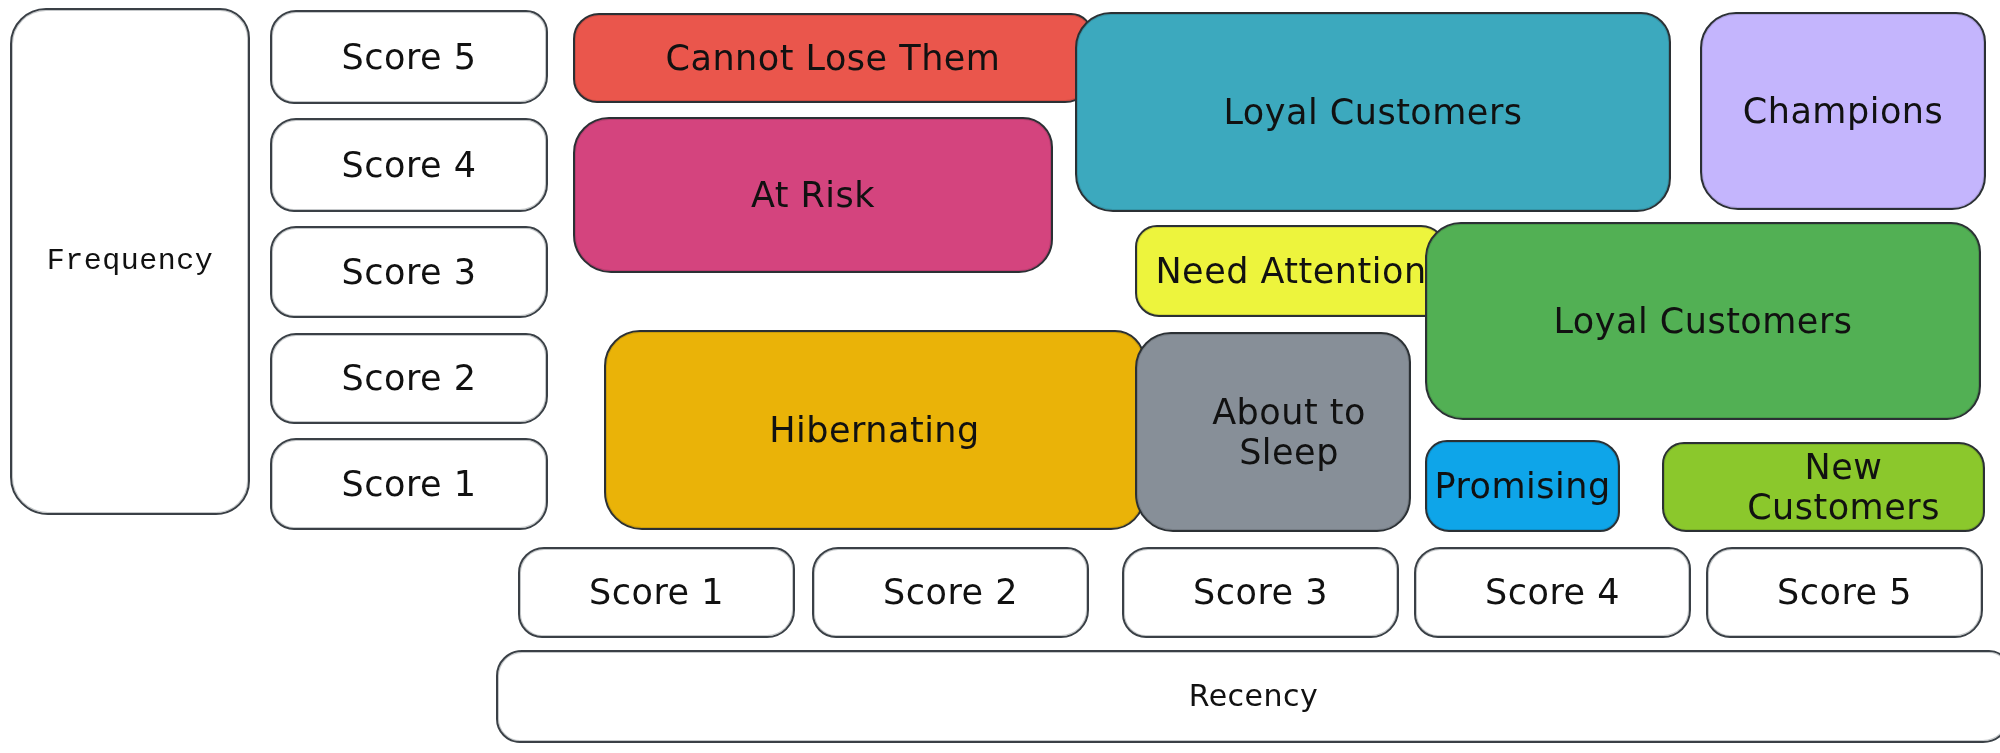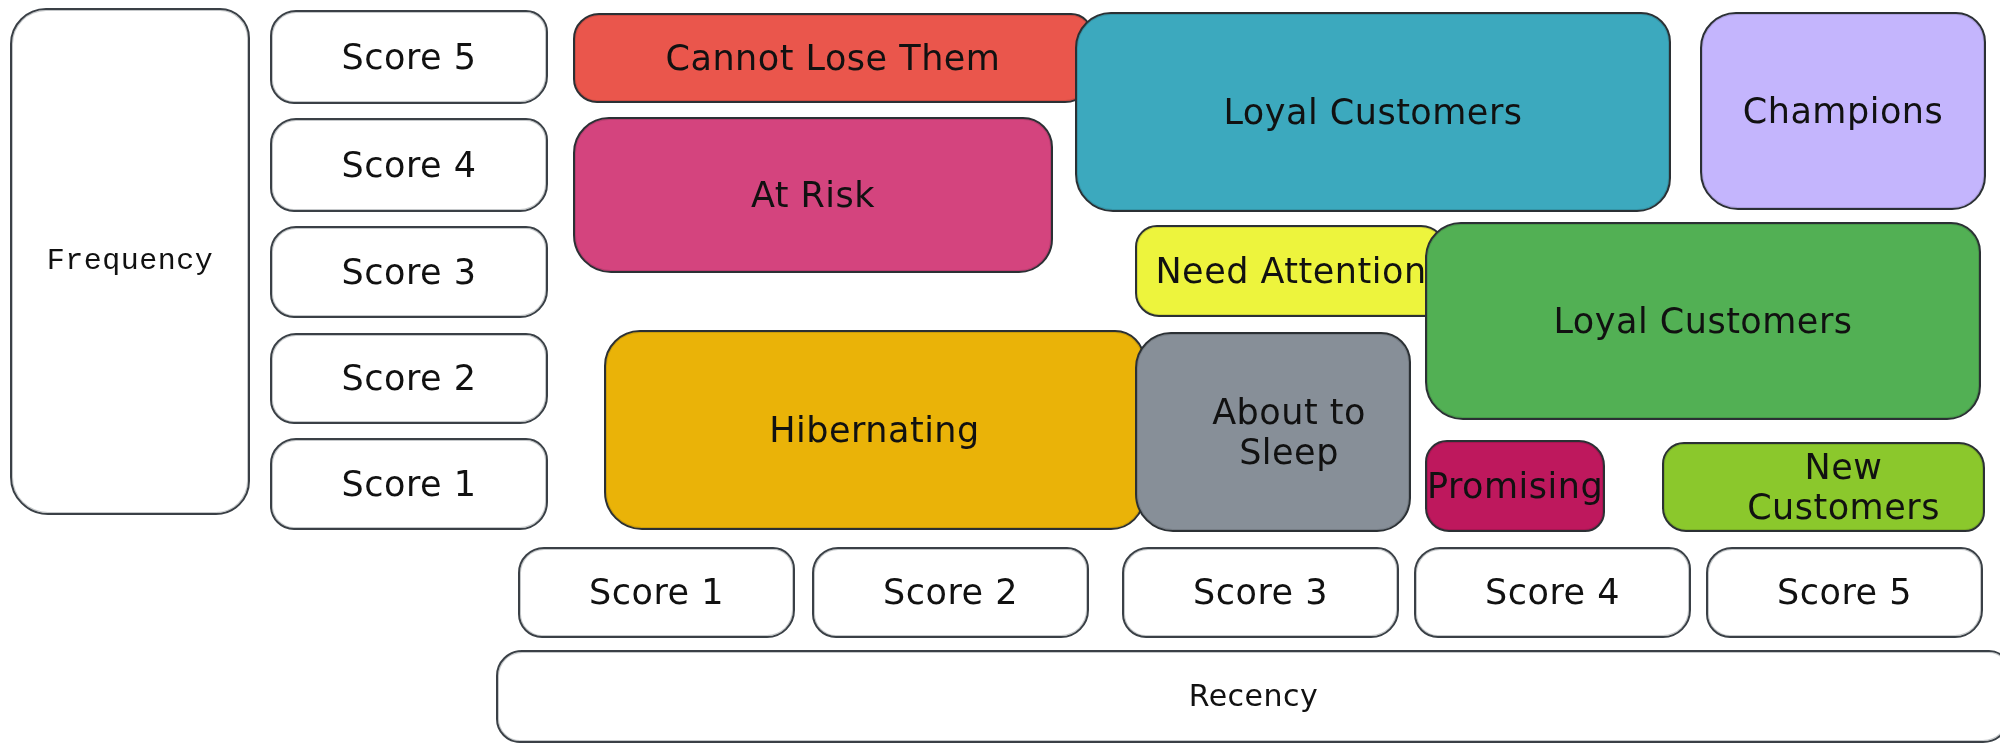--- a/index.html
+++ b/index.html
@@ -62,21 +62,21 @@
   <div class="box r-lg seg" style="left: 1075px; top: 12px; width: 596px; height: 200px; background: rgb(60, 169, 190);">Loyal Customers</div>
 
   <div class="box r-lg seg" style="left: 1700px; top: 12px; width: 286px; height: 198px; background: #c4b5fd;">Champions</div>
 
   <div class="box r-sm seg" style="left: 1135px; top: 225px; width: 312px; height: 92px; background: rgb(237, 244, 61);">Need Attention</div>
 
   <div class="box r-lg seg" style="left: 1425px; top: 222px; width: 556px; height: 198px; background: rgb(82, 176, 84);">Loyal Customers</div>
 
   <div class="box r-lg seg" style="left: 1135px; top: 332px; width: 276px; height: 200px; background: rgb(135, 143, 152); padding-left: 32px;">About to Sleep</div>
 
-  <div class="box r-sm seg" style="left: 1425px; top: 440px; width: 180px; height: 92px; background: #be185d;">Promising</div>
+  <div class="box r-sm seg" style="left: 1425px; top: 440px; width: 195px; height: 92px; background: #0ea5e9;">Promising</div>
 
   <div class="box r-sm seg" style="left: 1662px; top: 442px; width: 323px; height: 90px; background: rgb(139, 200, 44); padding-left: 40px;">New Customers</div>
 
   <div class="box r-md white-box" style="left:518px;  top:547px; width:277px; height:91px;">Score 1</div>
   <div class="box r-md white-box" style="left:812px;  top:547px; width:277px; height:91px;">Score 2</div>
   <div class="box r-md white-box" style="left:1122px; top:547px; width:277px; height:91px;">Score 3</div>
   <div class="box r-md white-box" style="left:1414px; top:547px; width:277px; height:91px;">Score 4</div>
   <div class="box r-md white-box" style="left:1706px; top:547px; width:277px; height:91px;">Score 5</div>
 
   <div class="box r-md white-box axis-label" style="left:465px; top:650px; width:1515px; height:93px;margin-left:31px;">Recency</div>

